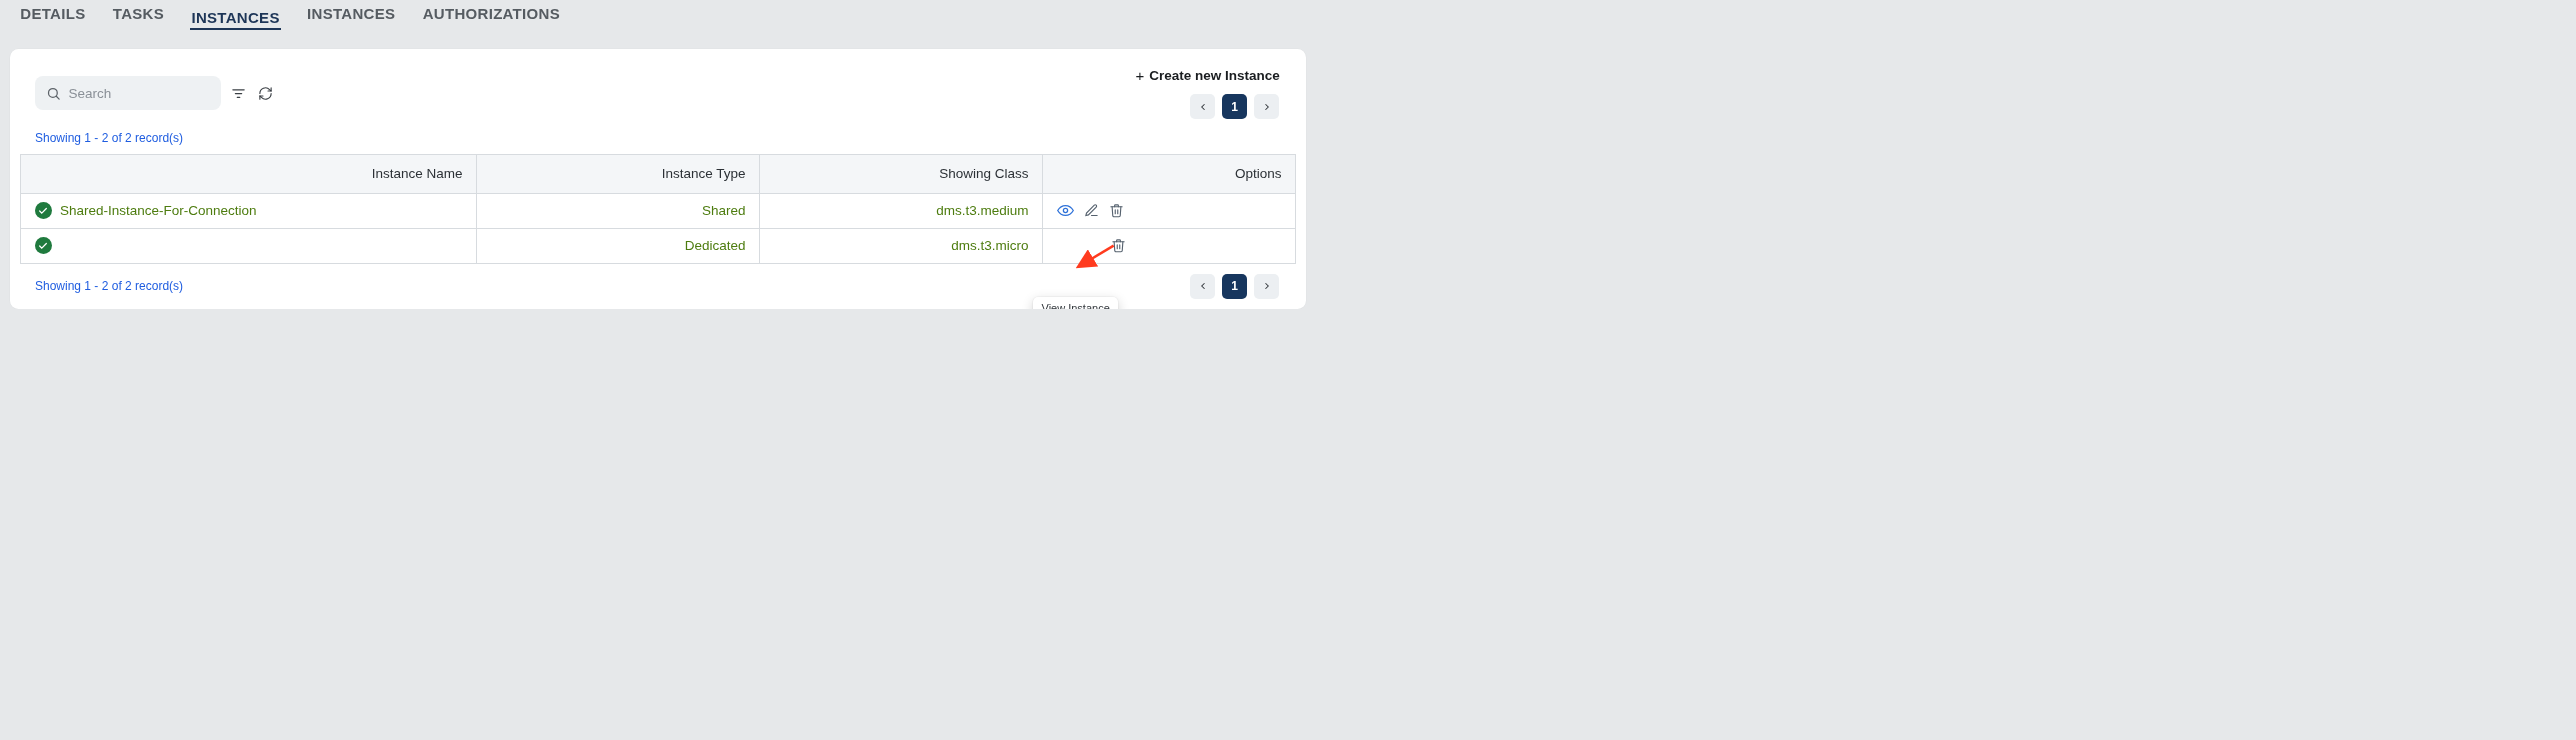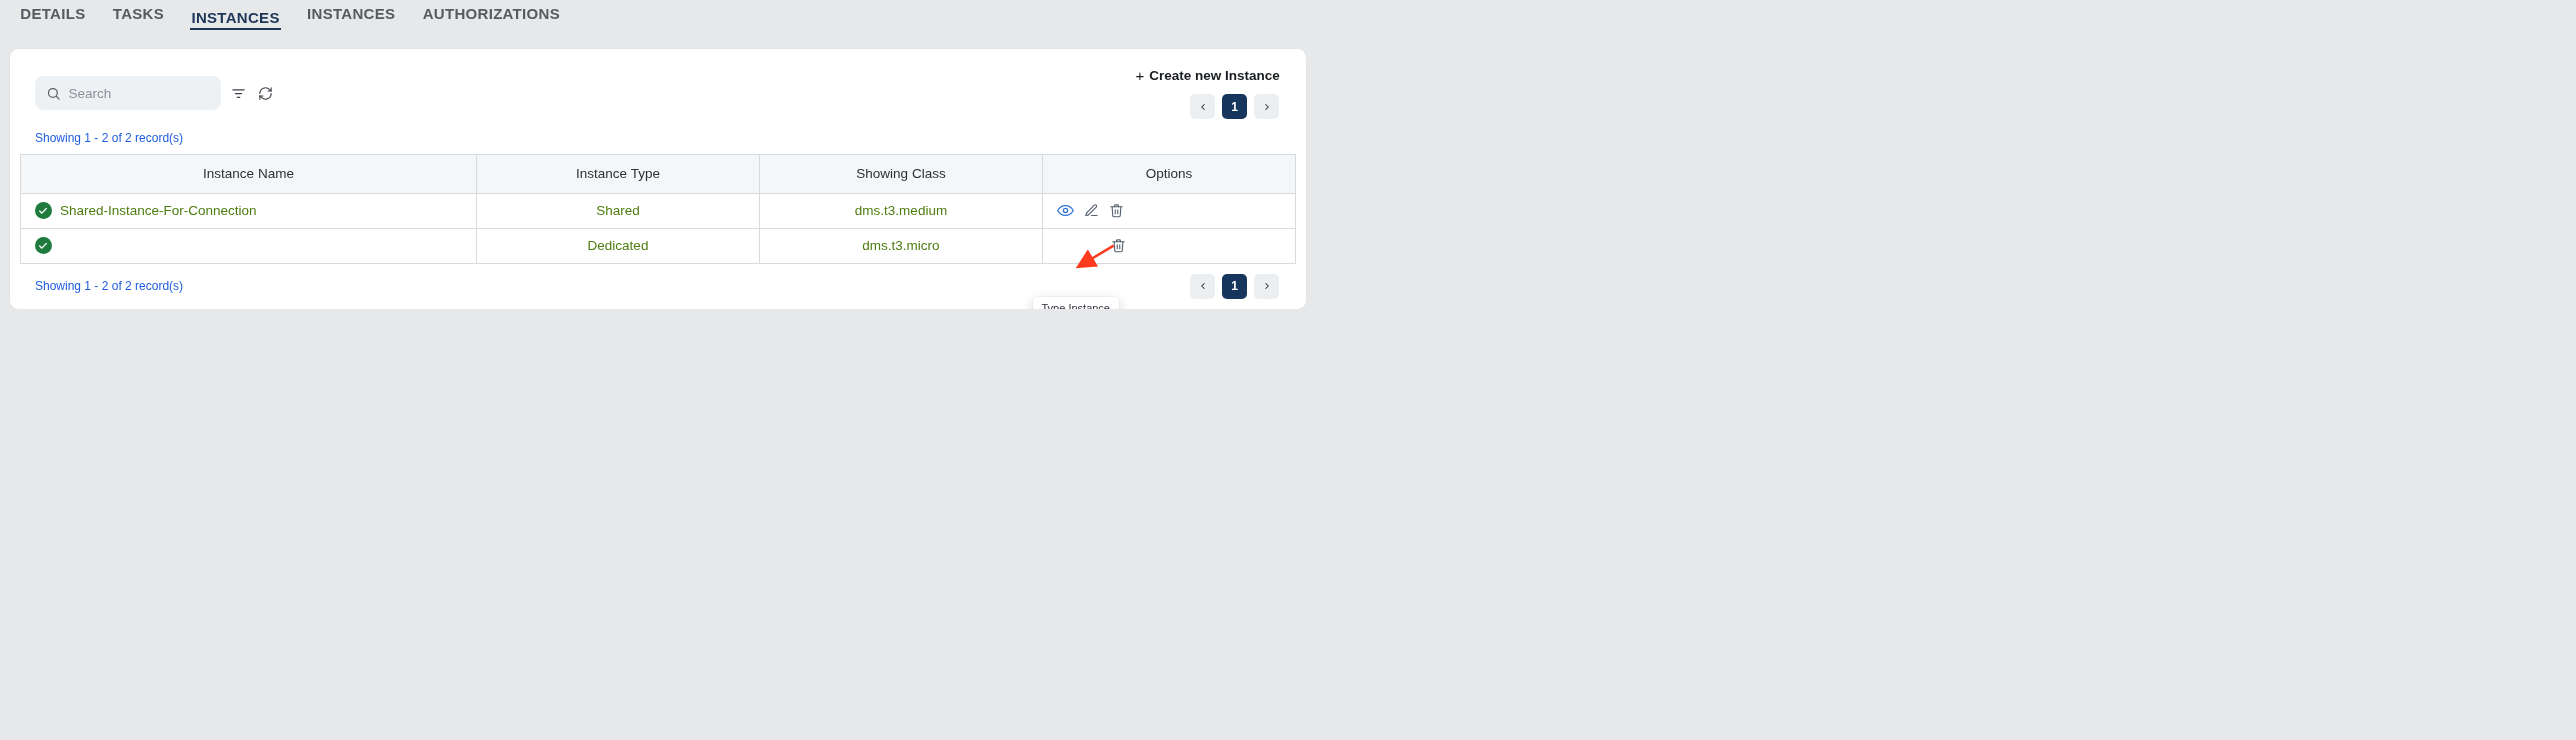--- a/index.html
+++ b/index.html
@@ -95,21 +95,21 @@
   .topright { display:flex;flex-direction:column;align-items:flex-end; }
 
   .records {
     color:#1f5de0;font-size:12px;
     padding:12px 0 8.5px 25px;
   }
 
   
   table.grid { width: calc(100% - 20px); margin: 0 10px; border-collapse: collapse; }
   table.grid th, table.grid td {
-    text-align:center; font-size:13.5px; padding:0 13.5px;
+    text-align:right; font-size:13.5px; padding:0 13.5px;
     border:0.8px solid #d7dbdf; height:35px;
   }
   table.grid th {
     background:#f4f6f8; font-weight:500; color:#2c3136; height:39px;
   }
   table.grid td { color:#4d7c0f; }
   .col-name  { width:456px; }
   .col-type  { width:283px;margin-top:20px; }
   .col-class { width:283px; }
   .col-opt   { }
@@ -314,17 +314,17 @@
 
     <svg class="arrow-annot" width="42" height="29" viewBox="0 0 50 34">
       <defs>
         <marker id="ah" markerWidth="8" markerHeight="8" refX="6" refY="4" orient="auto">
           <path d="M0,0 L8,4 L0,8 z" fill="#ff3b1f"></path>
         </marker>
       </defs>
       <line x1="46" y1="4" x2="6" y2="28" stroke="#ff3b1f" stroke-width="3" marker-end="url(#ah)"></line>
     </svg>
 
-    <div class="tooltip">Type Instance</div>
+    <div class="tooltip">View Instance</div>
 
   </div>
 </div>
 
 
 </body></html>

